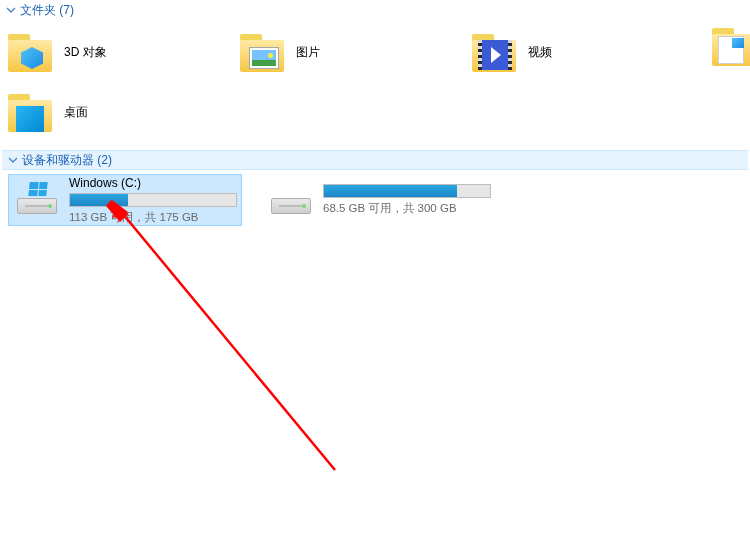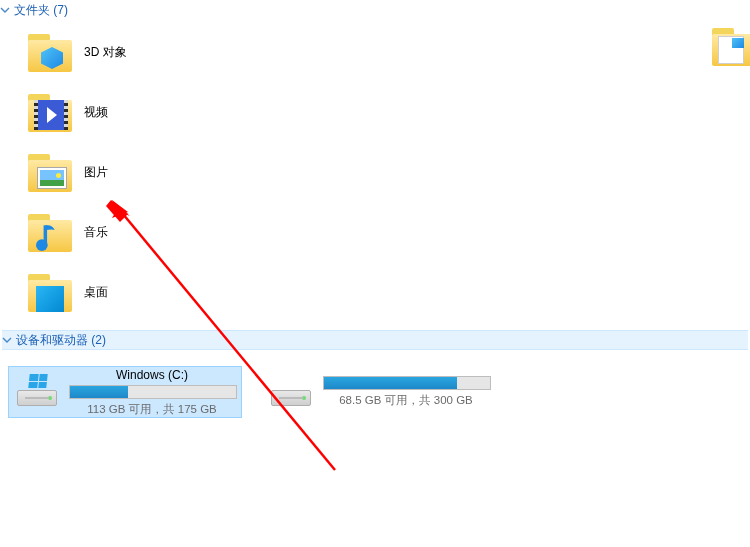--- a/index.html
+++ b/index.html
@@ -10,44 +10,44 @@
     font-size: 12px;
     background: #fff;
     color: #222;
     overflow: hidden;
     position: relative;
   }
   .section-header {
     display: flex;
     align-items: center;
     height: 20px;
+    padding-left: 6px;
     color: #1a5fb4;
     font-size: 12px;
     user-select: none;
     position: relative;
   }
   .section-header.highlight {
     background: #e5f3ff;
     border-top: 1px solid #cce8ff;
     border-bottom: 1px solid #cce8ff;
-    margin: 4px 2px 14px 2px;
+    margin: 4px 2px 2px 2px;
   }
   .section-header .chev {
     width: 10px; height: 10px;
     display: inline-flex; align-items: center; justify-content: center;
     margin-right: 4px;
   }
   .section-header svg { display: block; }
 
   
   .folder-grid {
     display: flex;
     flex-wrap: wrap;
-    padding: 2px 0 4px 20px;
-    flex-direction: column;
+    padding: 2px 0 4px 0;
   }
   .folder-item {
     width: 232px;
     height: 60px;
     display: flex;
     align-items: center;
     gap: 10px;
     padding: 4px 6px;
   }
   .folder-item .label {
@@ -130,21 +130,20 @@
     padding: 2px 0 0 8px;
   }
   .drive-item {
     width: 234px;
     height: 52px;
     display: flex;
     gap: 10px;
     padding: 4px 6px;
     align-items: center;
     border: 1px solid transparent;
-    text-align: center;
   }
   .drive-item.selected {
     background: #cce8ff;
     border-color: #99d1ff;
   }
   .drive-glyph {
     width: 44px; height: 36px; position: relative;
     flex-shrink: 0;
   }
   .drive-glyph .body {
@@ -209,49 +208,36 @@
       <div class="overlay">
           <div class="ov-3d"></div>
         </div>
     </div>
     <span class="label">3D 对象</span>
   </div>
 
   <div class="folder-item">
     <div class="folder-icon">
       <div class="folder-base"></div>
+      <div class="ov-pic"></div>
+    </div>
+    <span class="label">图片</span>
+  </div>
+
+  <div class="folder-item">
+    <div class="folder-icon">
+      <div class="folder-base"></div>
       <div class="ov-video">
         <div class="ov-video-dots-l"></div>
           <div class="ov-video-dots-r"></div>
       </div>
     </div>
     <span class="label">视频</span>
   </div>
 
-  <div class="folder-item">
-    <div class="folder-icon">
-      <div class="folder-base"></div>
-      <div class="ov-pic"></div>
-    </div>
-    <span class="label">图片</span>
-  </div>
-
-  <div class="folder-item">
-    <div class="folder-icon">
-      <div class="folder-base"></div>
-      <div class="ov-music">
-        <svg viewBox="0 0 24 28">
-          <path d="M8 4 L8 20" stroke="#1e88e5" stroke-width="3" fill="none"></path>
-          <circle cx="5" cy="21" r="5" fill="#1e88e5"></circle>
-          <path d="M8 4 Q14 3 16 8 Q14 7 8 8 Z" fill="#1e88e5"></path>
-        </svg>
-      </div>
-    </div>
-    <span class="label">音乐</span>
-  </div>
 
   <div class="folder-item">
     <div class="folder-icon">
       <div class="folder-base"></div>
       <div class="ov-desktop"></div>
     </div>
     <span class="label">桌面</span>
   </div>
 
 </div>

